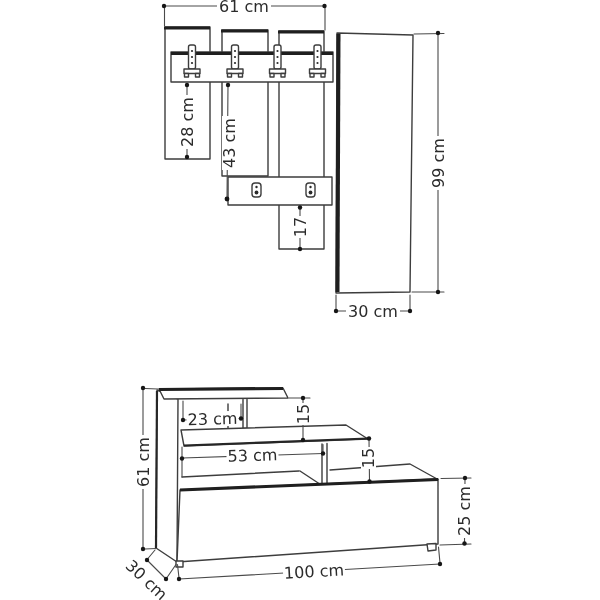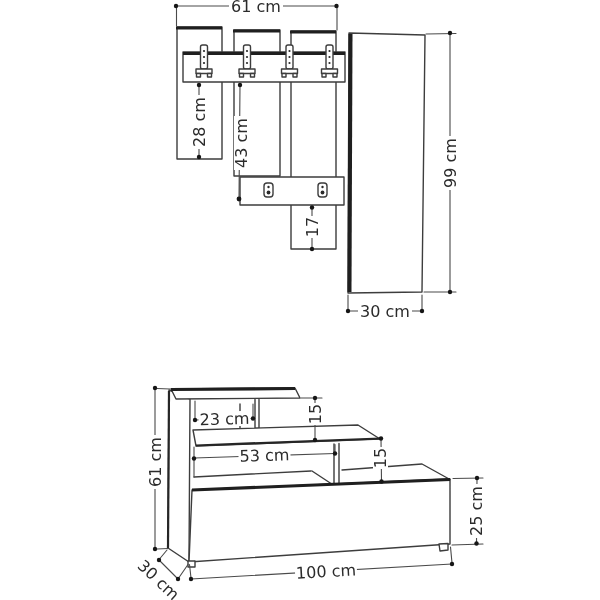--- a/index.html
+++ b/index.html
@@ -1,16 +1,16 @@
 <!DOCTYPE html>
 <html><head>
 <meta charset="utf-8">
 <style>
   html,body{margin:0;padding:0;background:#ffffff;}
-  #stage{position:relative;width:488px;height:600px;background:#ffffff;overflow:hidden;margin-left:12px;}
+  #stage{position:relative;width:488px;height:600px;background:#ffffff;overflow:hidden;}
   svg{display:block;}
   .ln   {stroke:#3d3d3d;stroke-width:1.4;fill:none;stroke-linejoin:round;stroke-linecap:round;}
   .fillw{fill:#ffffff;}
   .thick{stroke:#1f1f1f;stroke-width:3.2;fill:none;stroke-linecap:butt;}
   .med  {stroke:#262626;stroke-width:2.2;fill:none;stroke-linecap:butt;}
   .dim  {stroke:#4a4a4a;stroke-width:1.1;fill:none;stroke-linecap:round;}
   .dot  {fill:#161616;stroke:none;}
   .hole {fill:#2a2a2a;stroke:none;}
   .lblbg{fill:#ffffff;stroke:none;}
   text{font-family:"DejaVu Sans","Liberation Sans",sans-serif;font-size:16px;fill:#2b2b2b;}

